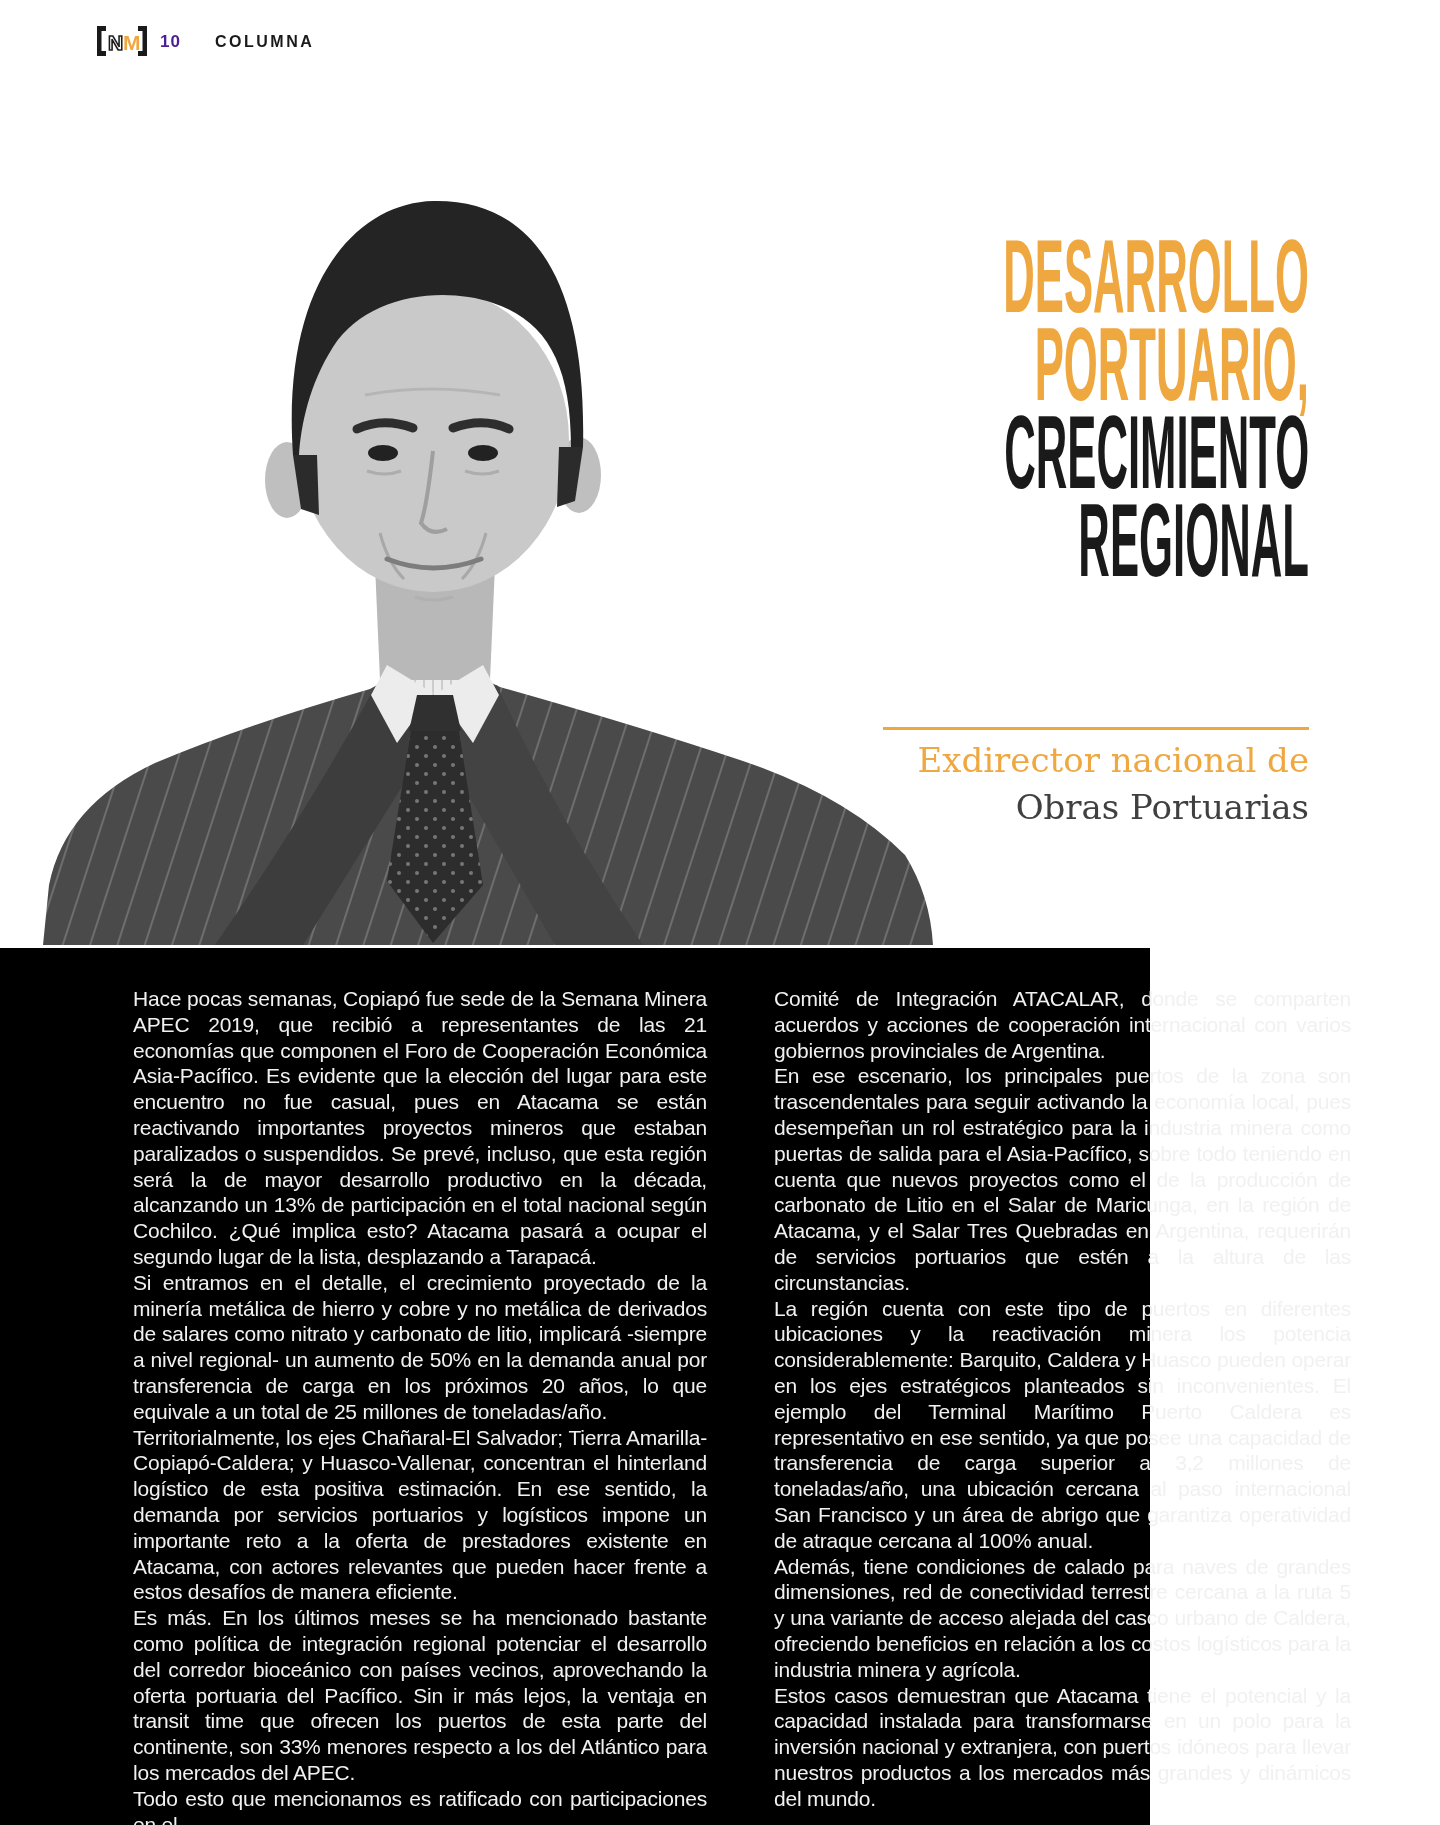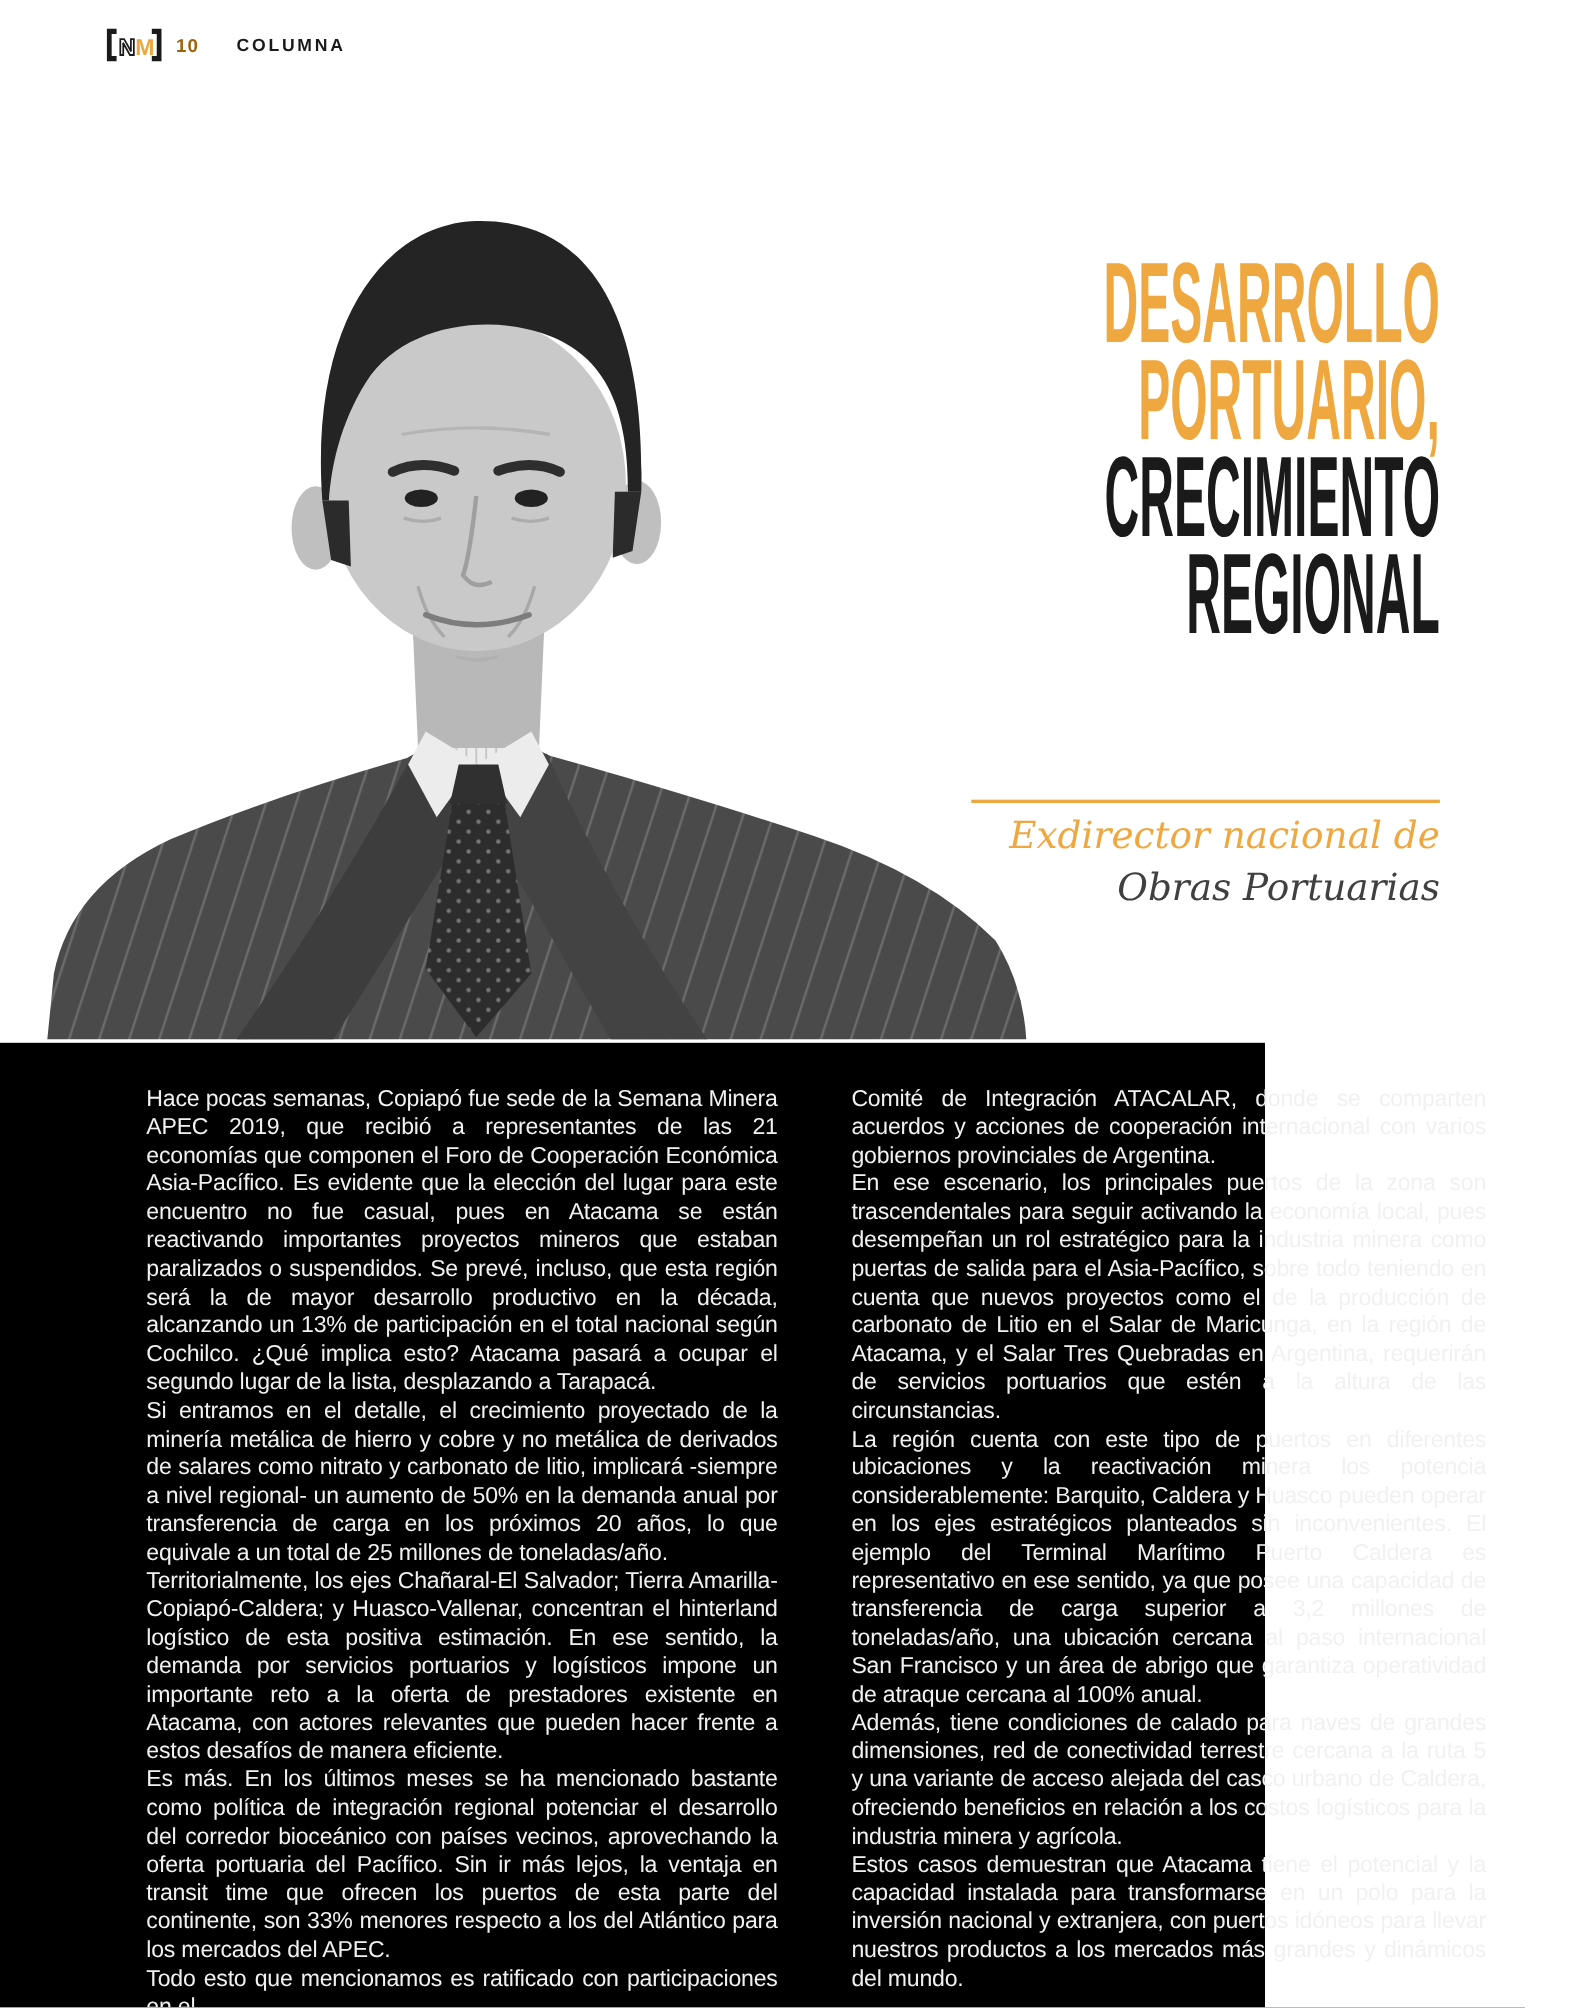--- a/index.html
+++ b/index.html
@@ -31,21 +31,21 @@
     transform:scaleX(0.42); transform-origin:100% 50%;
   }
   
   .byline{ position:absolute; top:724px; right:131px; text-align:right; }
   .author{
     font-family:"DejaVu Serif", serif; font-weight:bold;
     font-size:44px; line-height:54px; letter-spacing:-1px;
   }
   .byline-rule{ width:426px; height:3px; margin:3px 0 7px auto; }
   .role{
-    font-family:"DejaVu Serif", serif; font-style:italic;
+    font-family:"DejaVu Serif", serif; 
     font-size:34px; line-height:47px;
   }
   
   .article{
     position:absolute; left:0; top:948px; width:1150px; height:877px;
   }
   .col{ position:absolute; top:38px; text-align:justify; }
   .col-left { left:133px; width:574px; }
   .col-right{ left:730px; width:577px;margin-left:44px; }
   .col p{
@@ -58,21 +58,21 @@
 
 <div class="page">
 
   <div class="masthead">
     <svg class="logo-svg" viewBox="0 0 50 30">
       <path d="M0 0 h9 v5 h-4.5 v20 h4.5 v5 h-9 Z" fill="#1A1A1A"></path>
       <path d="M50 0 h-9 v5 h4.5 v20 h-4.5 v5 h9 Z" fill="#1A1A1A"></path>
       <text x="11" y="24" font-family="Liberation Sans, sans-serif" font-size="21" font-weight="bold" fill="#ffffff" stroke="#1A1A1A" stroke-width="1.6">N</text>
       <text x="26" y="24" font-family="Liberation Sans, sans-serif" font-size="21" font-weight="bold" fill="#EFA73F">M</text>
     </svg>
-    <span class="page-number" style="color:#a16207">10</span>
+    <span class="page-number" style="color:#4c1d95">10</span>
     <span class="section-label" style="color:#1A1A1A">COLUMNA</span>
   </div>
 
   <svg class="portrait" viewBox="0 0 900 850" aria-label="portrait">
     <defs>
       <pattern id="pinstripe" width="26" height="26" patternUnits="userSpaceOnUse" patternTransform="rotate(18)">
         <rect width="26" height="26" fill="#4a4a4a"></rect>
         <line x1="3" y1="0" x2="3" y2="26" stroke="#6e6e6e" stroke-width="2"></line>
       </pattern>
       <pattern id="shirtstripe" width="9" height="9" patternUnits="userSpaceOnUse">

